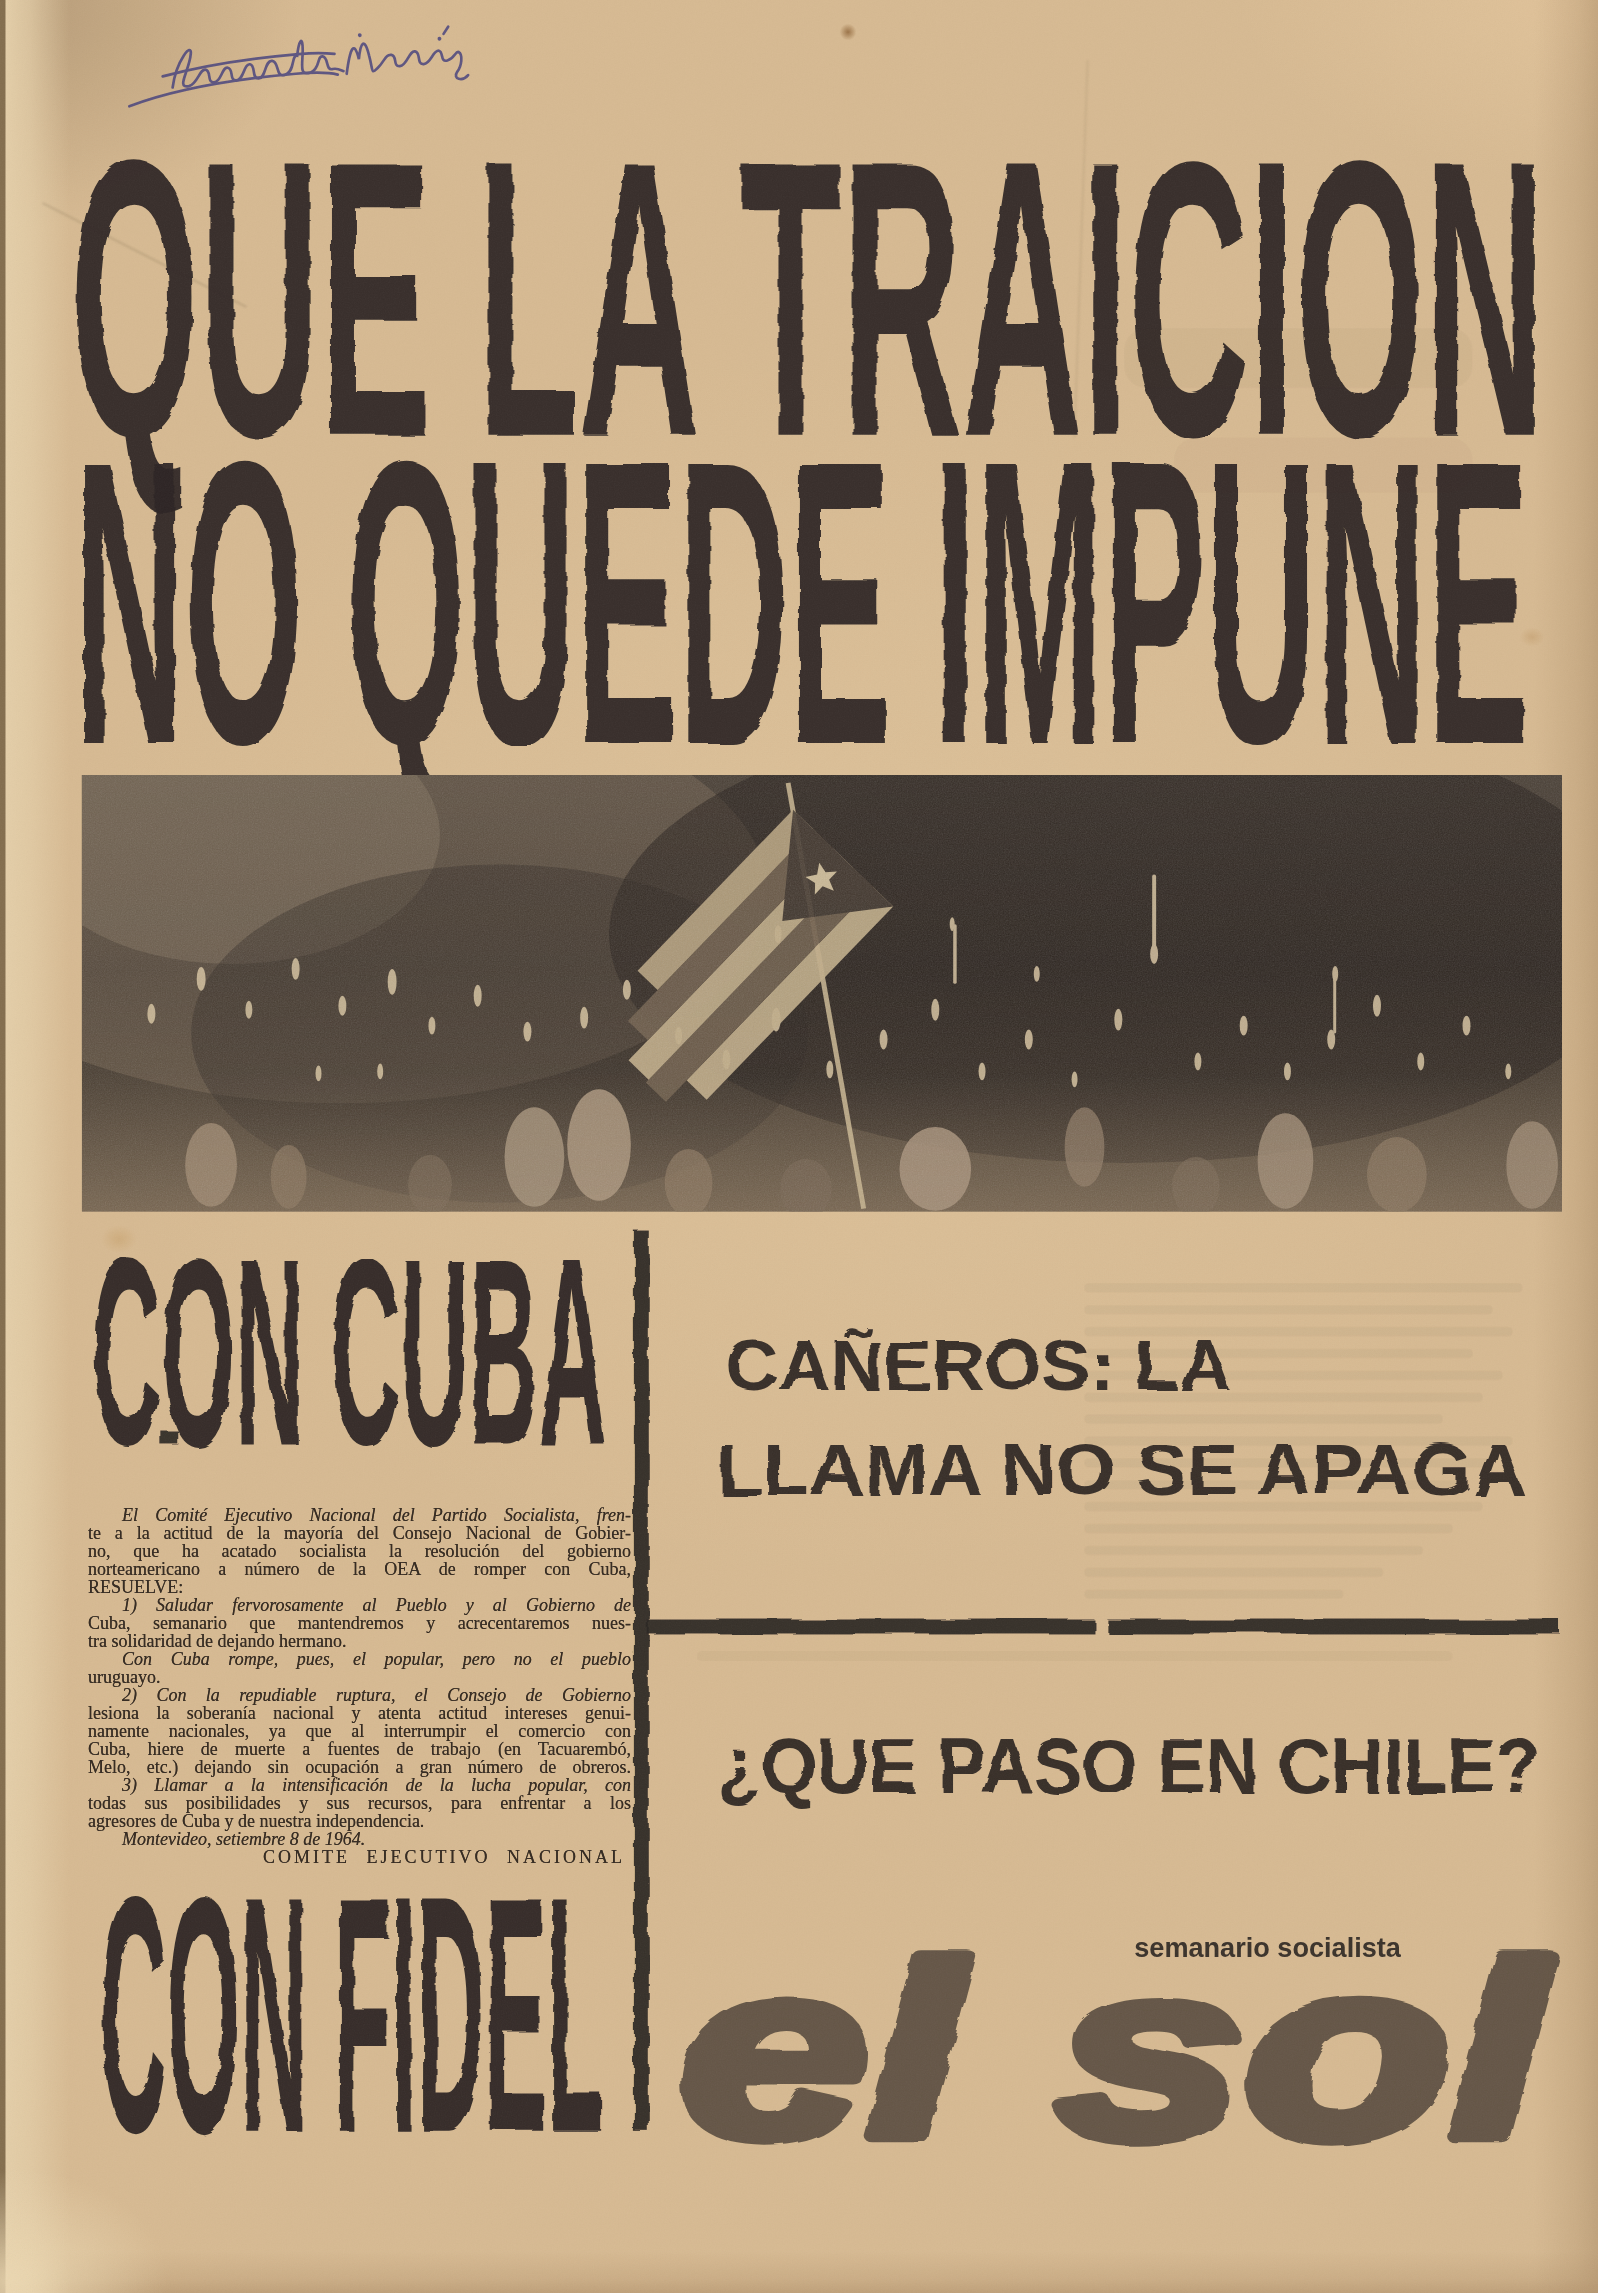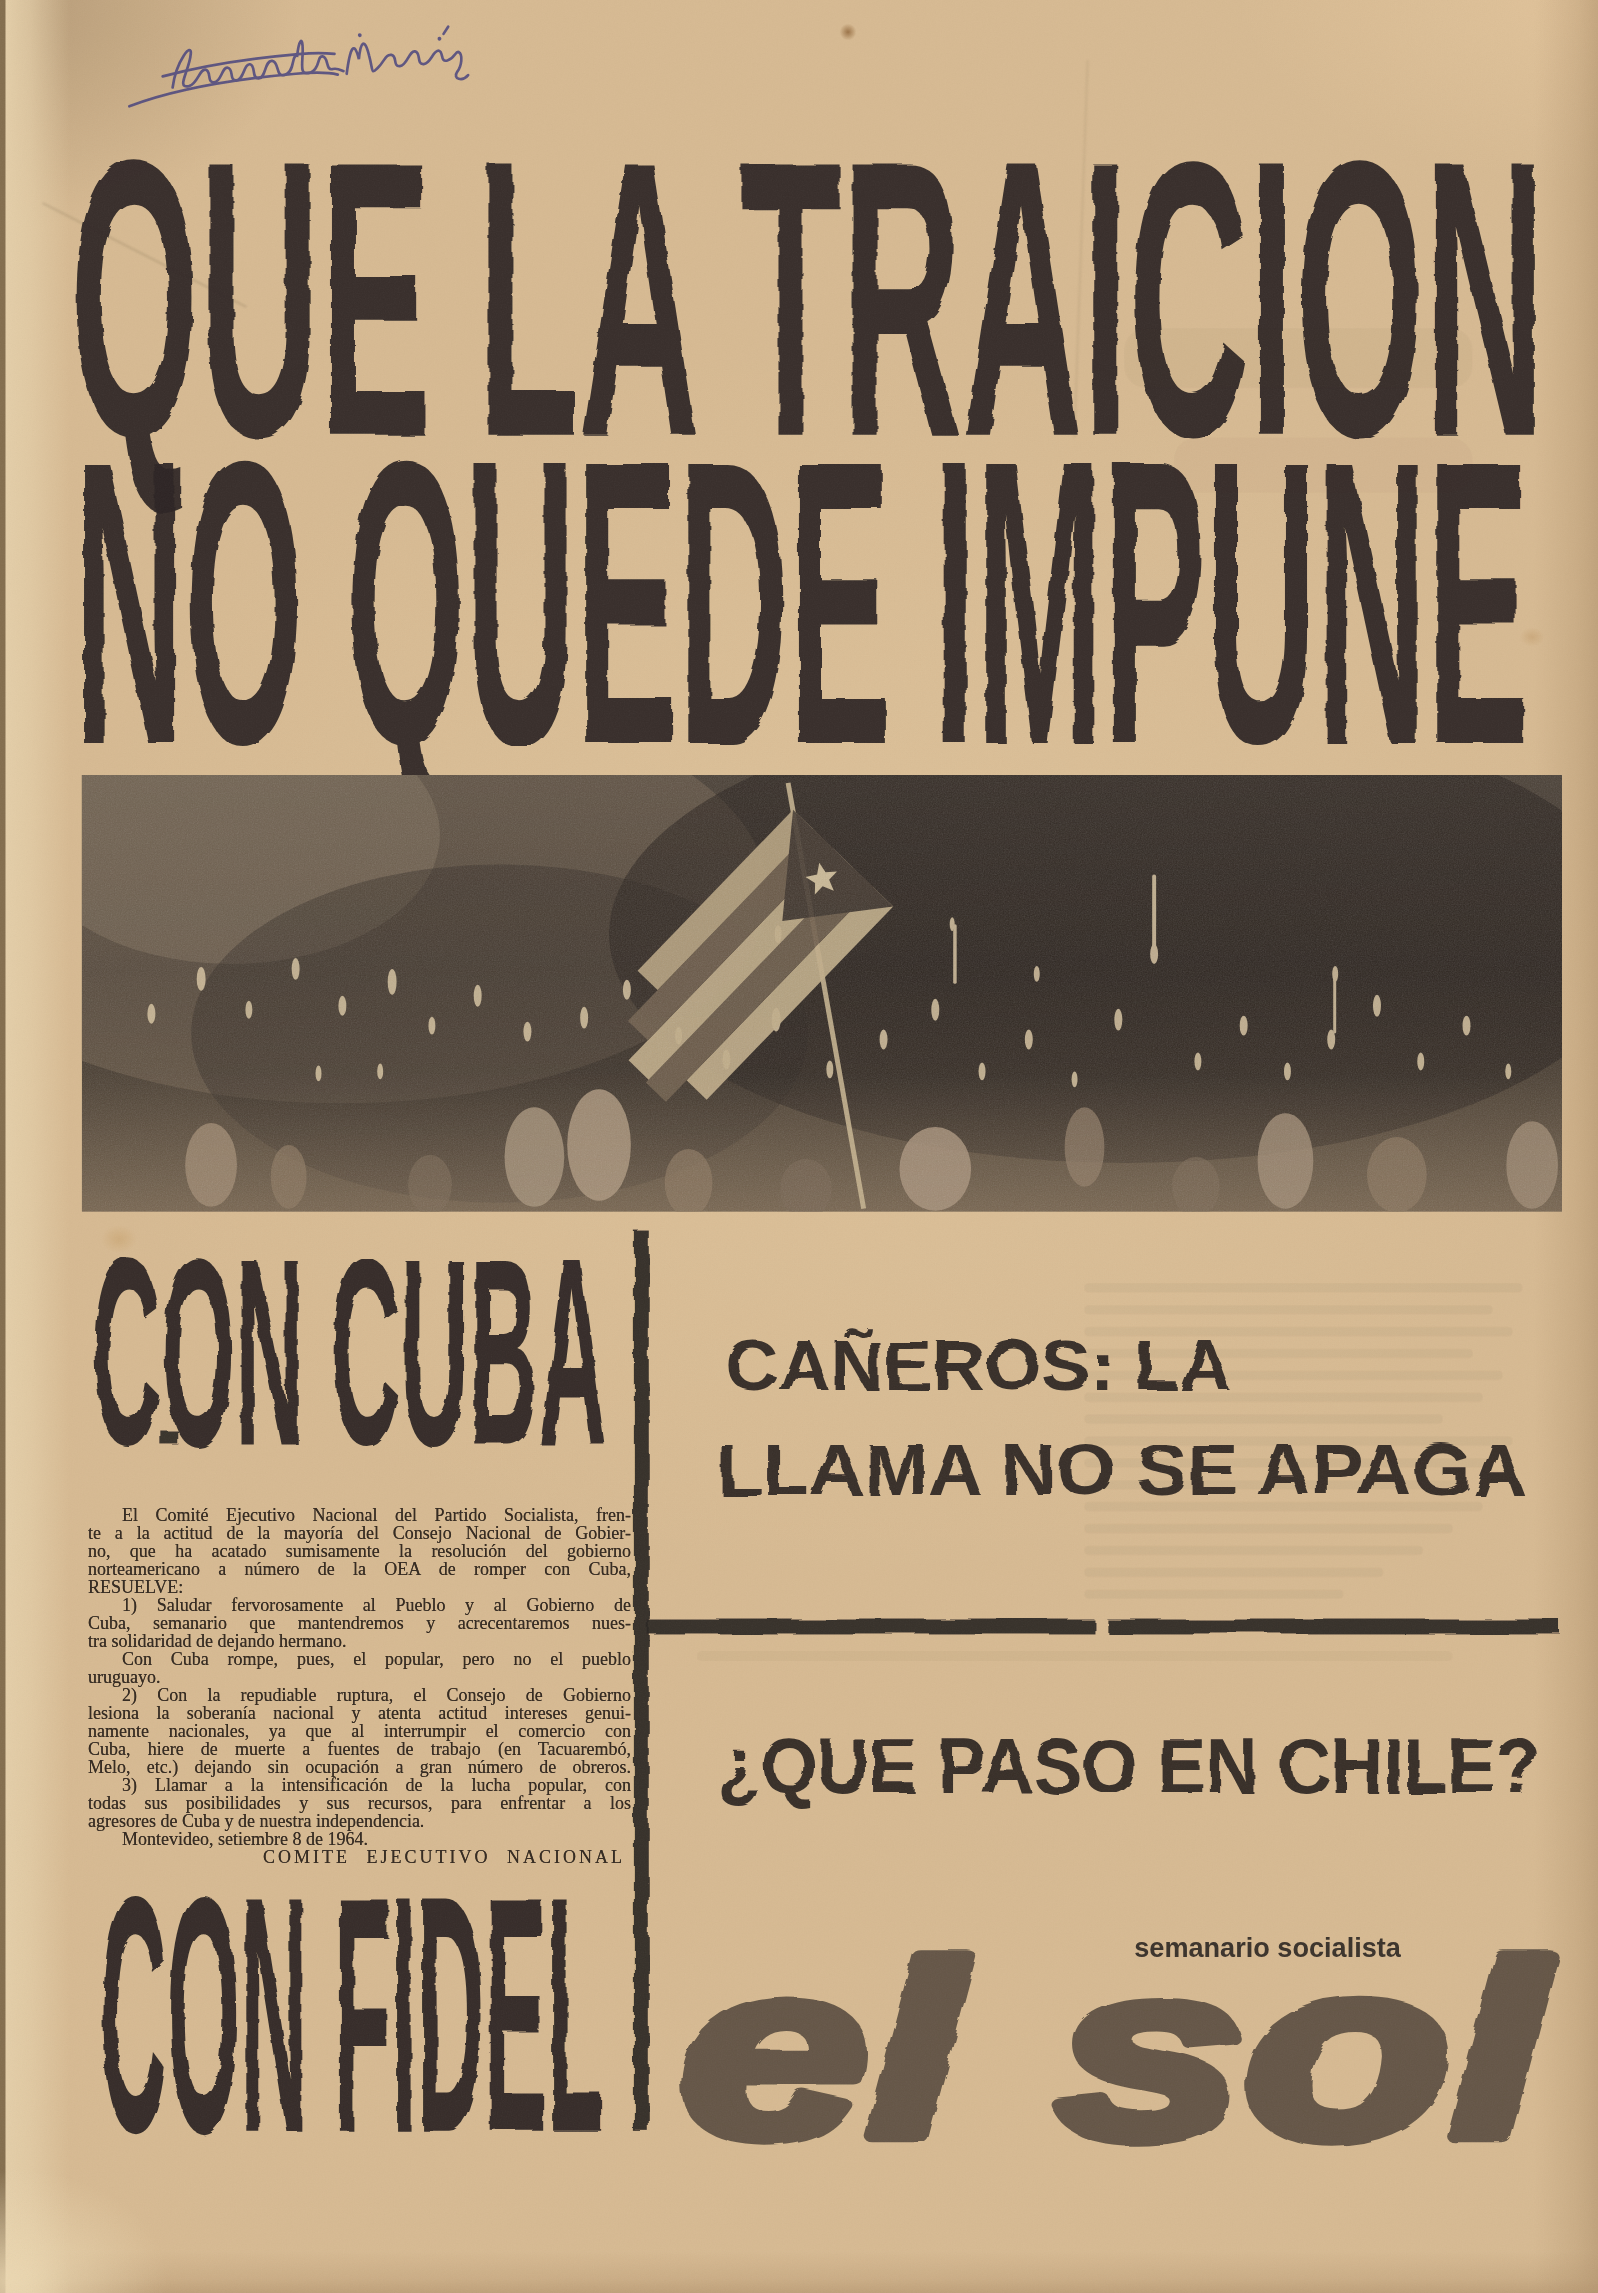--- a/index.html
+++ b/index.html
@@ -25,21 +25,21 @@
   .crease1{left:30px;top:254px;width:229px;height:2px;transform:rotate(27deg);}
   .crease2{left:1080px;top:60px;width:2px;height:378px;transform:rotate(2deg);opacity:.55;}
   
   .article{
     position:absolute;left:88px;top:1506px;width:543px;z-index:3;
     font-family:"Liberation Serif",serif;font-size:18px;line-height:18px;
     color:#372d24;text-shadow:0 0 0.5px rgba(55,45,36,.85);
   }
   .bl{text-align:justify;text-align-last:justify;white-space:normal;}
   .bl.end{text-align-last:left;}
-  .bl.ind{text-indent:34px;}
+  .bl.ind{text-indent:34px;font-style:italic;}
   .bl.comite{text-align:center;text-align-last:right;padding-right:6px;letter-spacing:3px;word-spacing:9px;}
 </style>
 </head>
 <body>
 
 <div class="page">
 
   <div class="crease crease1"></div>
   <div class="crease crease2"></div>
 
@@ -196,21 +196,21 @@
 
     <text x="1140" y="1967" textLength="268" lengthAdjust="spacingAndGlyphs" fill="#2e2723" fill-opacity="0.92" style="font-family:'Liberation Sans',sans-serif;font-weight:bold;font-size:28px;">semanario  socialista</text>
     <text x="683" y="2148" textLength="869" lengthAdjust="spacingAndGlyphs" filter="url(#rough)" fill="#564a3c" stroke="#564a3c" stroke-width="13" stroke-linejoin="round" opacity="0.88" style="font-family:'Liberation Sans',sans-serif;font-weight:bold;font-style:italic;font-size:250px;">el sol</text>
 
     <rect x="0" y="0" width="1607" height="2305" filter="url(#grain)" opacity="0.05"></rect>
   </svg>
 
   <div class="article">
     <div class="bl ind">El Comité Ejecutivo Nacional del Partido Socialista, fren-</div>
     <div class="bl">te a la actitud de la mayoría del Consejo Nacional de Gobier-</div>
-    <div class="bl">no, que ha acatado sumisamente la resolución del gobierno</div>
+    <div class="bl">no, que ha acatado socialista la resolución del gobierno</div>
     <div class="bl">norteamericano a número de la OEA de romper con Cuba,</div>
     <div class="bl end">RESUELVE:</div>
     <div class="bl ind">1)  Saludar fervorosamente al Pueblo y al Gobierno de</div>
     <div class="bl">Cuba, semanario que mantendremos y acrecentaremos nues-</div>
     <div class="bl end">tra solidaridad de dejando hermano.</div>
     <div class="bl ind">Con Cuba rompe, pues, el popular, pero no el pueblo</div>
     <div class="bl end">uruguayo.</div>
     <div class="bl ind">2)  Con la repudiable ruptura, el Consejo de Gobierno</div>
     <div class="bl">lesiona la soberanía nacional y atenta actitud intereses genui-</div>
     <div class="bl">namente nacionales, ya que al interrumpir el comercio con</div>

